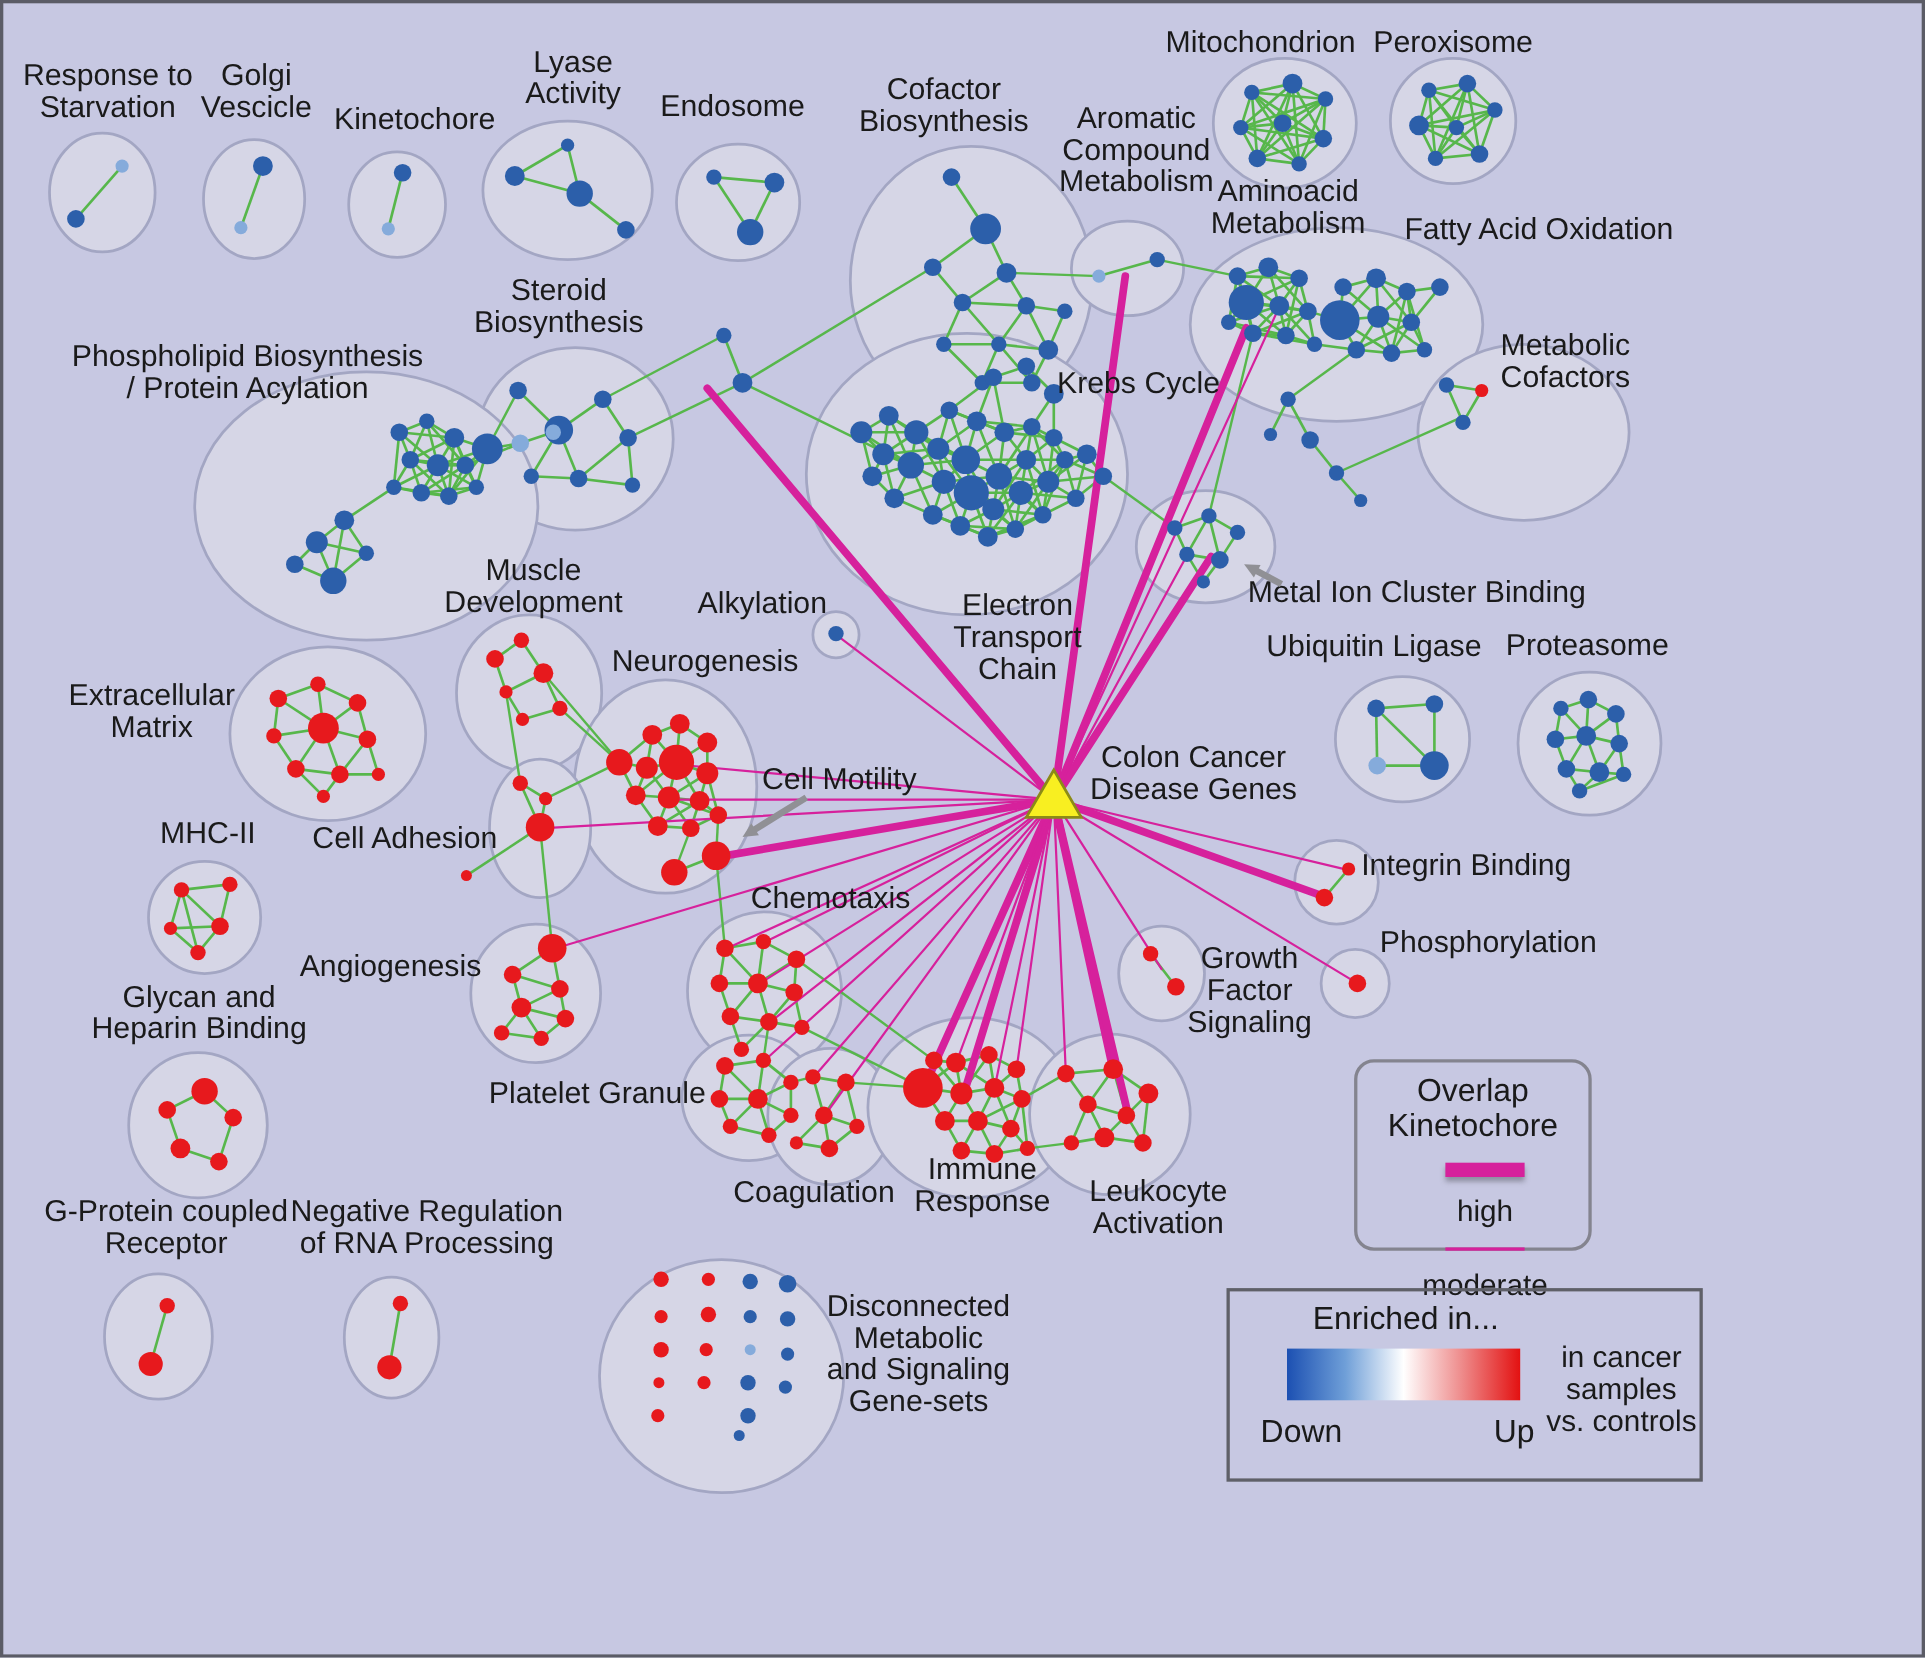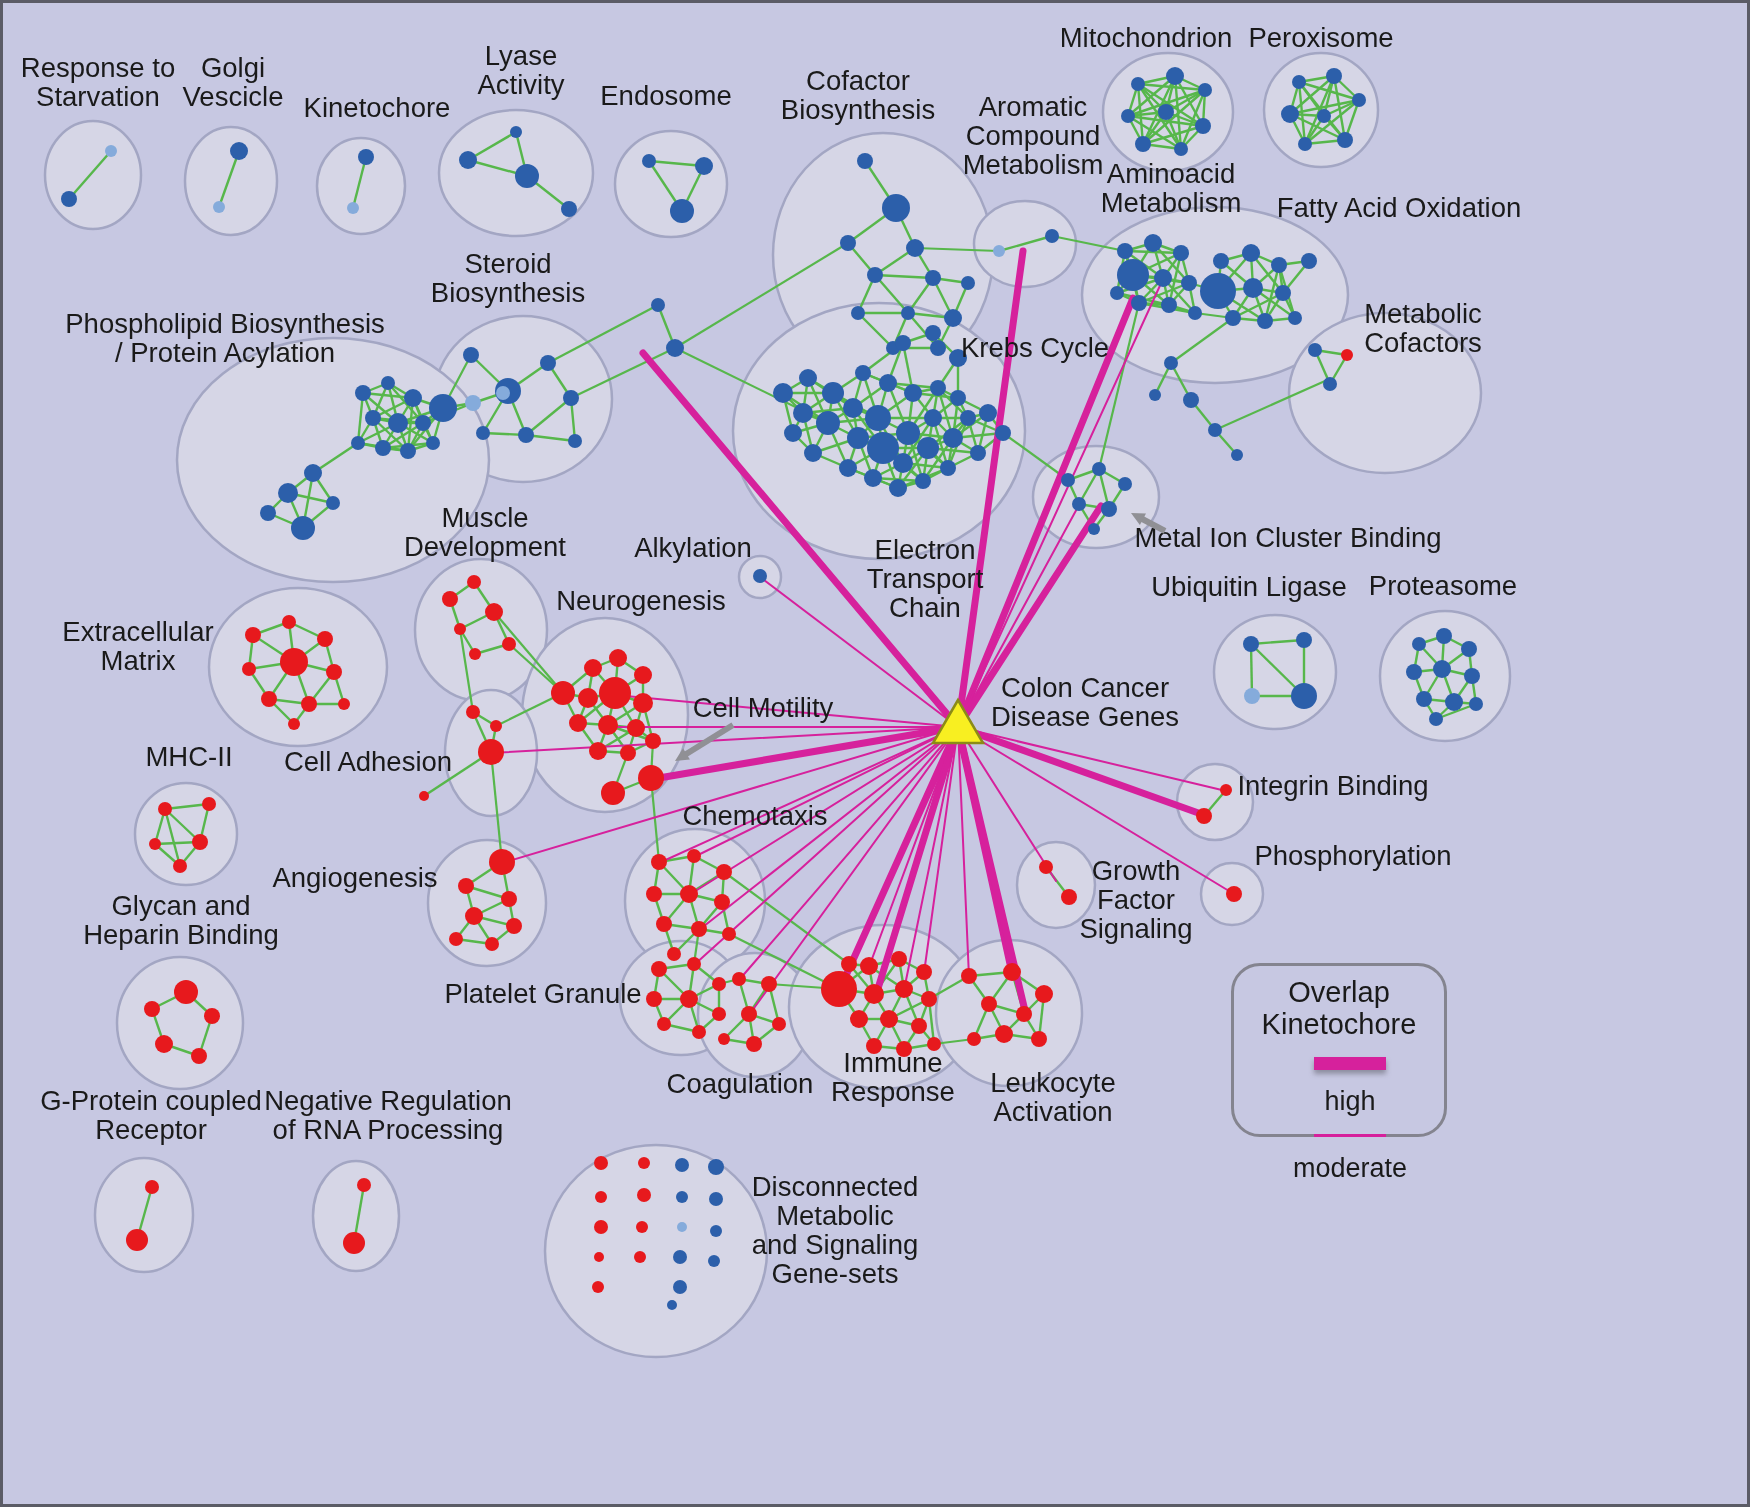--- a/index.html
+++ b/index.html
@@ -1,20 +1,20 @@
 <!DOCTYPE html>
 <html><head>
 <meta charset="utf-8">
 <style>
   html,body{margin:0;padding:0;background:#ffffff;}
   .fig{position:relative;width:1750px;height:1507px;background:#c7c8e2;border:3px solid #5b5c66;box-sizing:border-box;overflow:hidden;font-family:"Liberation Sans",sans-serif;}
   #net{position:absolute;left:0;top:0;}
   #net text{font-family:"Liberation Sans",sans-serif;font-size:27.5px;fill:#1a1a1a;}
   .lg{position:absolute;box-sizing:border-box;color:#1a1a1a;}
-  .lg-ov{left:1228px;top:960px;width:216px;height:174px;border:3px solid #84848f;border-radius:29px;}
+  .lg-ov{left:1228px;top:960px;width:216px;height:174px;border:3px solid #84848f;border-radius:18px;}
   .lg-ov .lg-title{margin-top:10px;text-align:center;font-size:29px;line-height:32px;}
   .lg-row{display:flex;align-items:center;gap:16px;margin:17px 0 0 22px;flex-direction:column;}
   .line-high{display:inline-block;width:72px;height:13px;background:#d6219c;box-shadow:0 4px 5px rgba(110,110,125,.65);}
   .line-mod{display:inline-block;width:72px;height:3px;background:#d6219c;}
   .lg-item{font-size:27px;}
   .lg-en{left:1112px;top:1168px;width:433px;height:176px;border:3px solid #5f6068;}
   .en-title{position:absolute;left:0;top:9px;width:320px;text-align:center;font-size:29px;}
   .en-bar{position:absolute;left:52px;top:52px;width:212px;height:47px;background:linear-gradient(to right,#1c50b2,#6f9fd8,#ffffff,#ee8b8b,#e31111);}
   .en-down{position:absolute;left:28px;top:112px;font-size:29px;}
   .en-up{position:absolute;left:240px;top:112px;font-size:29px;}
@@ -1022,13 +1022,24 @@
     <div class="lg-row">
       <span class="line-high" style="background: rgb(214, 33, 156);"></span>
       <span class="lg-item">high</span>
     </div>
     <div class="lg-row">
       <span class="line-mod" style="background: rgb(214, 33, 156);"></span>
       <span class="lg-item">moderate</span>
     </div>
   </div>
 
+  <div class="lg lg-en">
+    <div class="en-title">Enriched in...</div>
+    <div class="en-bar" style="background: linear-gradient(to right, rgb(28, 80, 178), rgb(111, 159, 216), rgb(255, 255, 255), rgb(238, 139, 139), rgb(227, 17, 17));"></div>
+    <div class="en-down">Down</div>
+    <div class="en-up">Up</div>
+    <div class="en-note">
+      <div>in cancer</div>
+      <div>samples</div>
+      <div>vs. controls</div>
+    </div>
+  </div>
 </div>
 
 </body></html>

